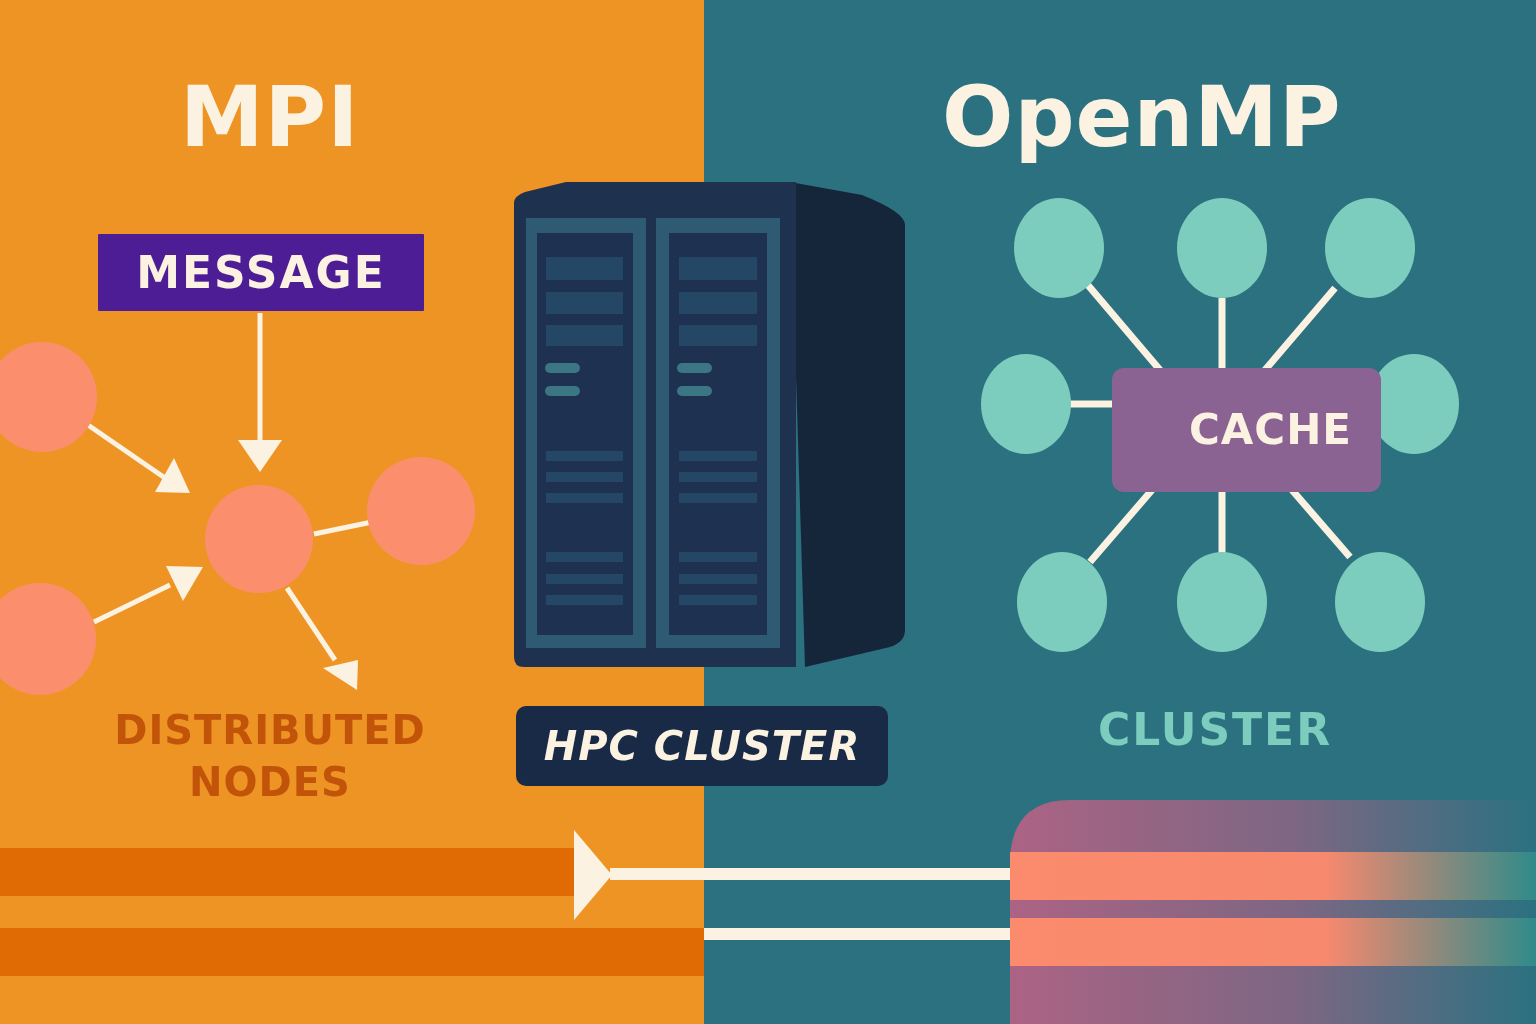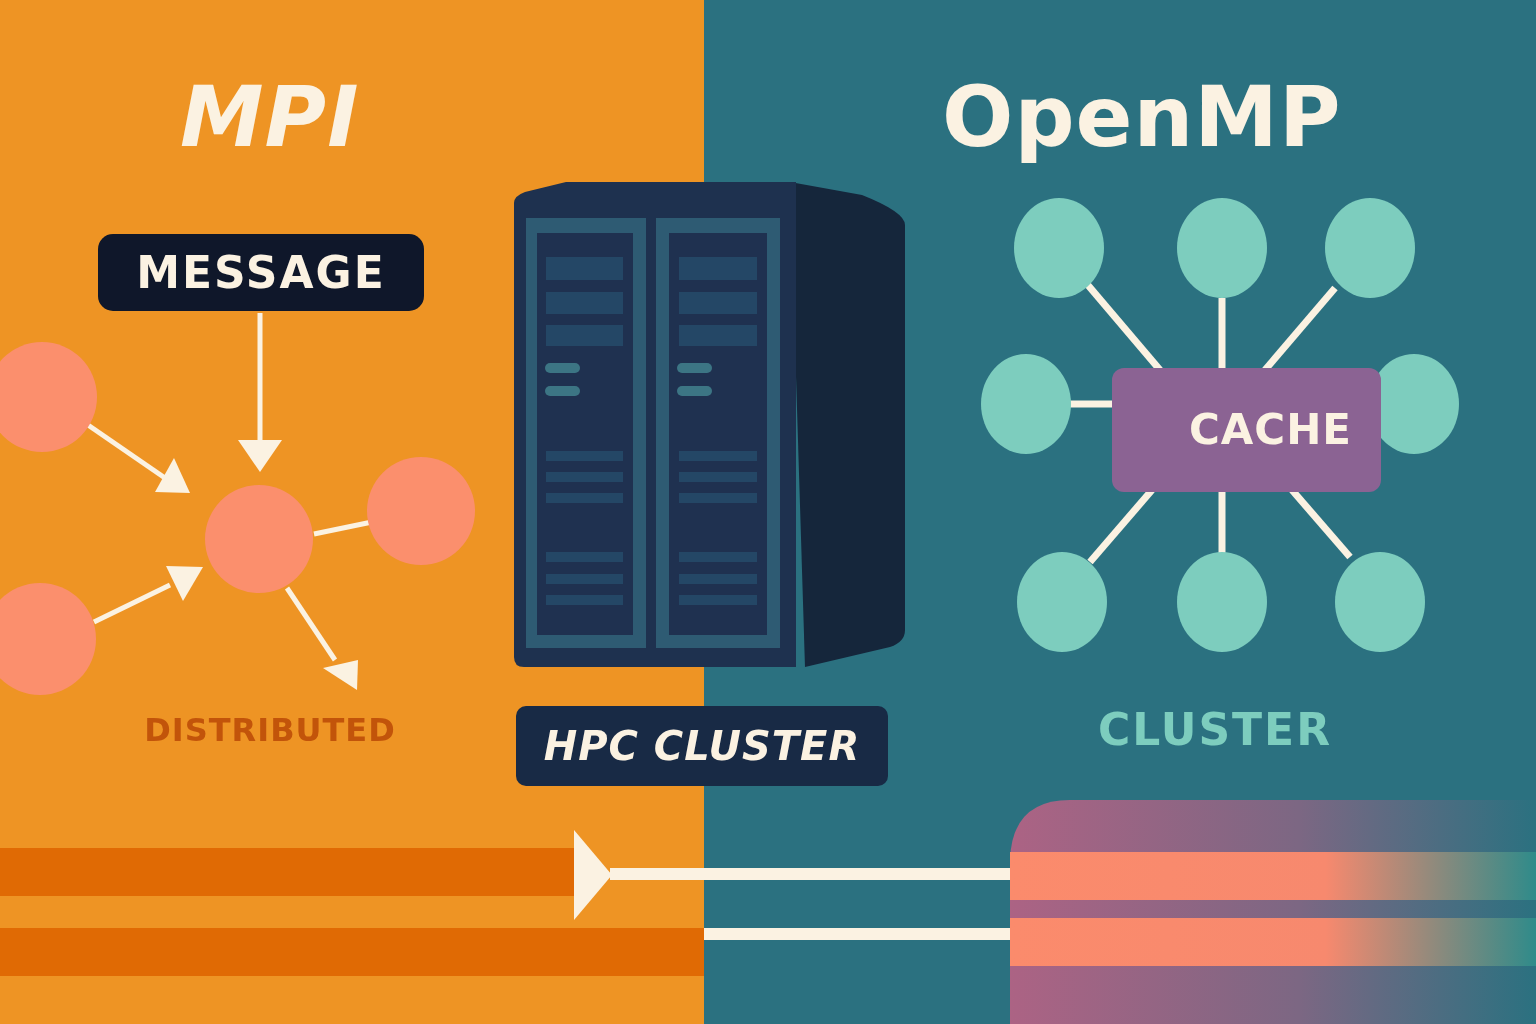--- a/index.html
+++ b/index.html
@@ -1,24 +1,24 @@
 <!DOCTYPE html>
 <html><head>
 <meta charset="utf-8">
 <style>
   html, body { margin:0; padding:0; }
   body { width:1536px; height:1024px; overflow:hidden; position:relative; font-family:"DejaVu Sans", sans-serif; }
   .left-bg { position:absolute; left:0; top:0; width:704px; height:1024px; background:#ee9424; }
   .right-bg { position:absolute; left:704px; top:0; width:832px; height:1024px; background:#2b7180; }
   .title { position:absolute; font-weight:bold; color:#fbf2e2; font-size:84px; letter-spacing:1px; top:72px; line-height:90px; }
-  .title-mpi { left:180px;font-style:italic; }
+  .title-mpi { left:180px; }
   .title-omp { left:942px; }
   .label { position:absolute; font-weight:bold; text-align:center; }
-  .message { left:98px; top:234px; width:326px; height:77px; background:#0f172a; border-radius:15px; color:#fbf2e2; font-size:44px; line-height:77px; letter-spacing:2px; }
-  .distributed { left:80px; top:704px; width:380px; color:#c2540a; font-size:32px; line-height:52px; letter-spacing:1px; }
+  .message { left:98px; top:234px; width:326px; height:77px; background:#4c1d95; border-radius:1px; color:#fbf2e2; font-size:44px; line-height:77px; letter-spacing:2px; }
+  .distributed { left:80px; top:704px; width:380px; color:#c2540a; font-size:40px; line-height:52px; letter-spacing:1px; }
   .hpc { left:516px; top:706px; width:372px; height:80px; background:#182a45; border-radius:10px; color:#fbf2e2; font-size:40px; line-height:80px; letter-spacing:1px;font-style:italic; }
   .threads { left:1080px; top:700px; width:270px; color:#7dcdbe; font-size:44px; line-height:60px; letter-spacing:2px; }
   .cache { left:1112px; top:368px; width:221px; height:124px; background:#8b6393; border-radius:12px; color:#fbf2e2; font-size:42px; line-height:124px; letter-spacing:1px;padding-left:48px; }
   svg.layer { position:absolute; left:0; top:0; }
 </style>
 </head>
 <body>
 
 <div class="left-bg"></div>
 <div class="right-bg"></div>
@@ -127,16 +127,17 @@
     <ellipse cx="1380" cy="602" rx="45" ry="50"></ellipse>
   </g>
 </svg>
 
 <div class="title title-mpi">MPI</div>
 <div class="title title-omp">OpenMP</div>
 
 <div class="label message">MESSAGE</div>
 <div class="label distributed">
   <div>DISTRIBUTED</div>
+  <div>NODES</div>
 </div>
 <div class="label hpc">HPC CLUSTER</div>
 <div class="label cache">CACHE</div>
 <div class="label threads">CLUSTER</div>
 
 </body></html>

